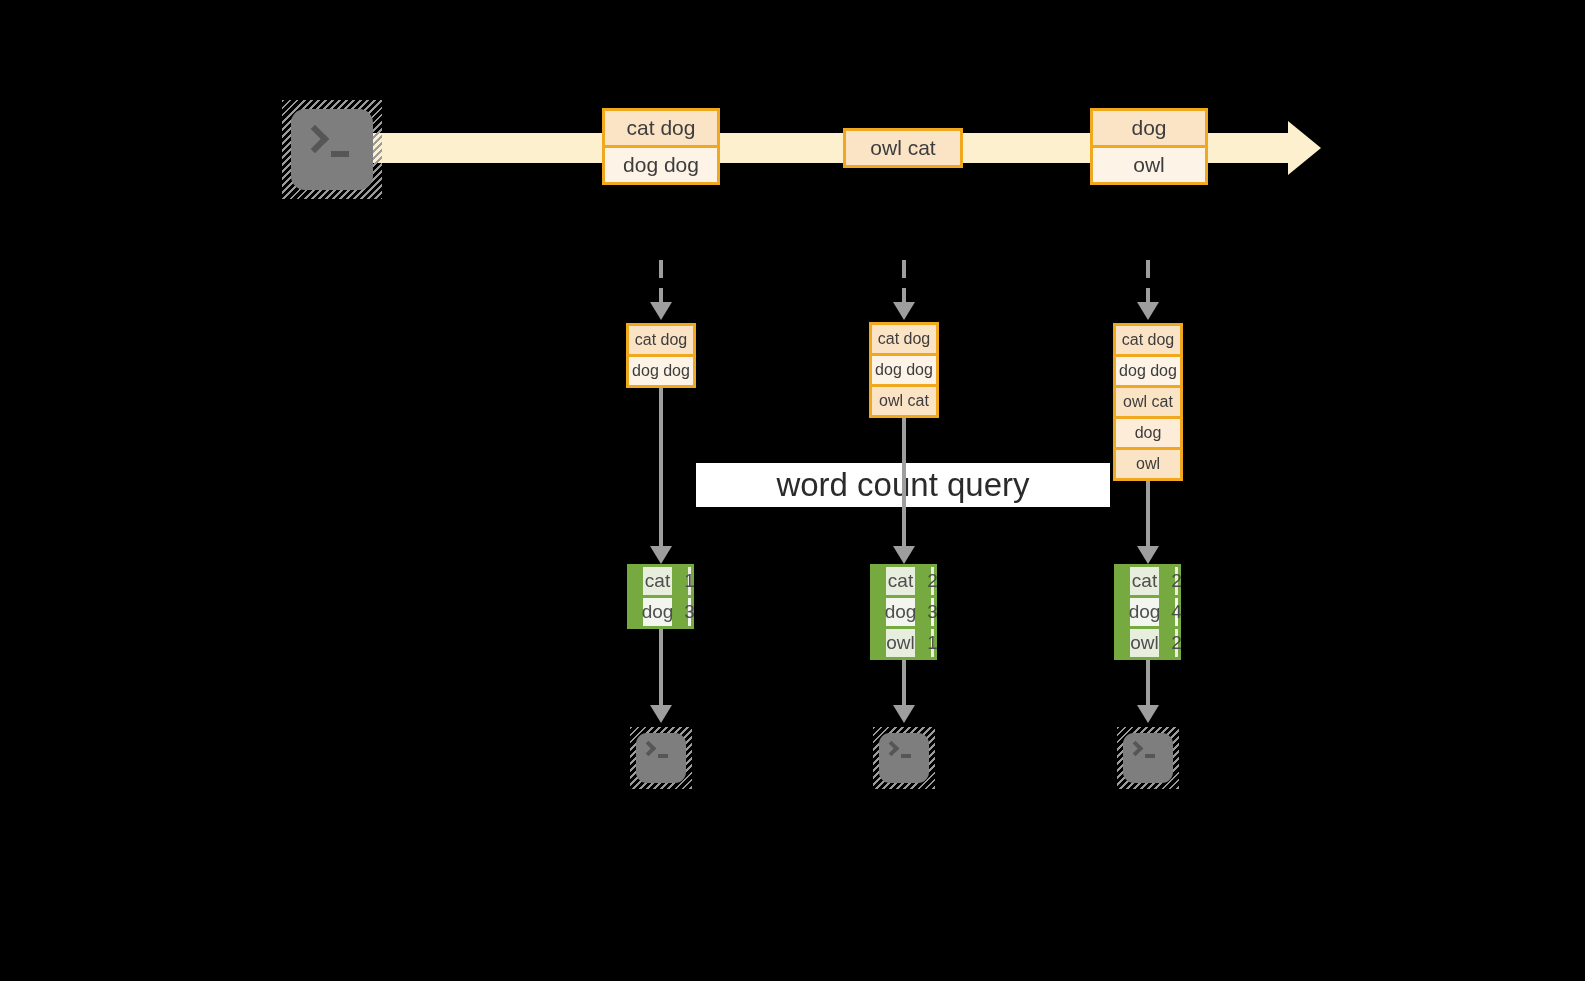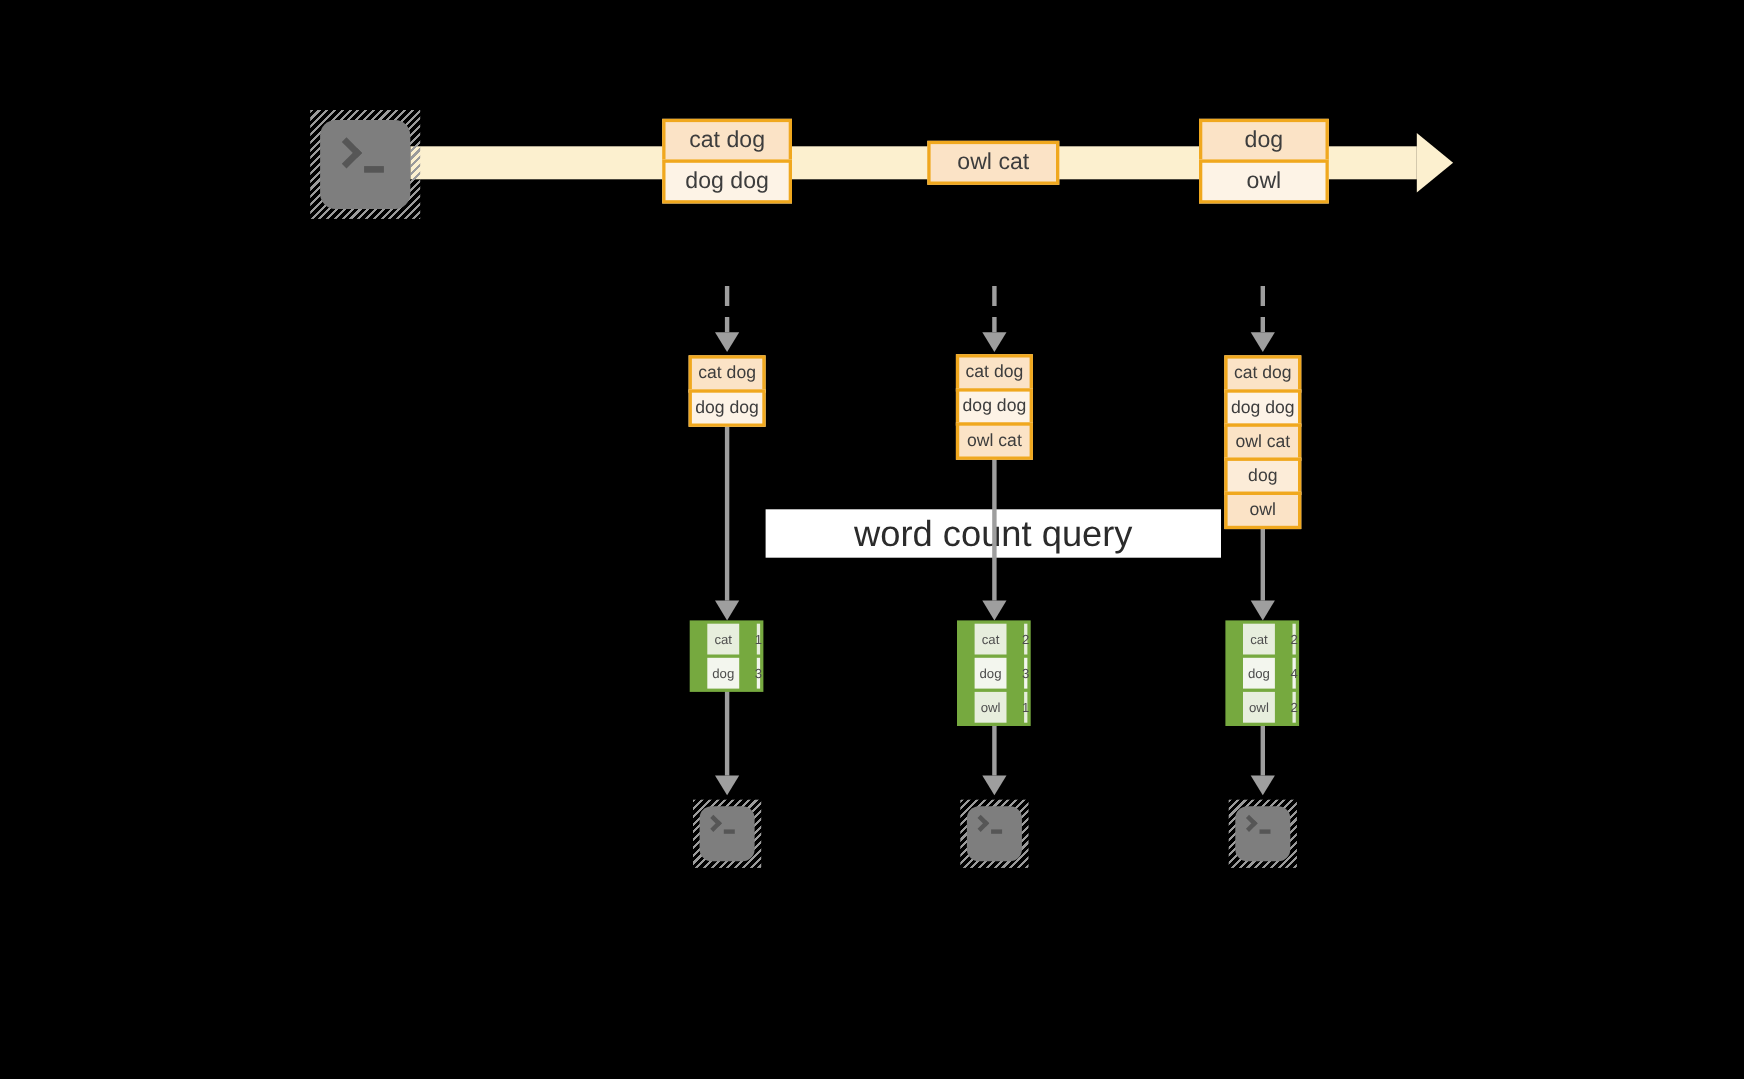--- a/index.html
+++ b/index.html
@@ -40,21 +40,21 @@
   .vline{position:absolute;width:4px;background:#9e9e9e;z-index:2;}
   .vline.dashed{background:repeating-linear-gradient(180deg,#9e9e9e 0 18px,transparent 18px 28px);}
   .ahead{position:absolute;width:0;height:0;z-index:2;
     border-left:11px solid transparent;border-right:11px solid transparent;border-top:18px solid #9e9e9e;}
   
   .qlabel{position:absolute;left:696px;top:463px;width:414px;height:44px;background:#ffffff;z-index:1;
     display:flex;align-items:center;justify-content:center;font-size:33px;color:#2b2b2b;}
   
   .gtable{position:absolute;z-index:4;background:#76a93f;padding:3px;display:grid;
     grid-template-columns:42px 16px;gap:3px;}
-  .gcell{height:28px;display:flex;align-items:center;justify-content:center;font-size:12px;color:#4e4e4e;margin-left:13px;}
+  .gcell{height:28px;display:flex;align-items:center;justify-content:center;font-size:19px;color:#4e4e4e;margin-left:13px;}
   .gdark{background:#e7eedd;}
   .glight{background:#f3f6ee;}
 </style>
 </head>
 <body>
 
 <div id="canvas">
 
   <div class="band"></div>
   <div class="band-head"></div>

